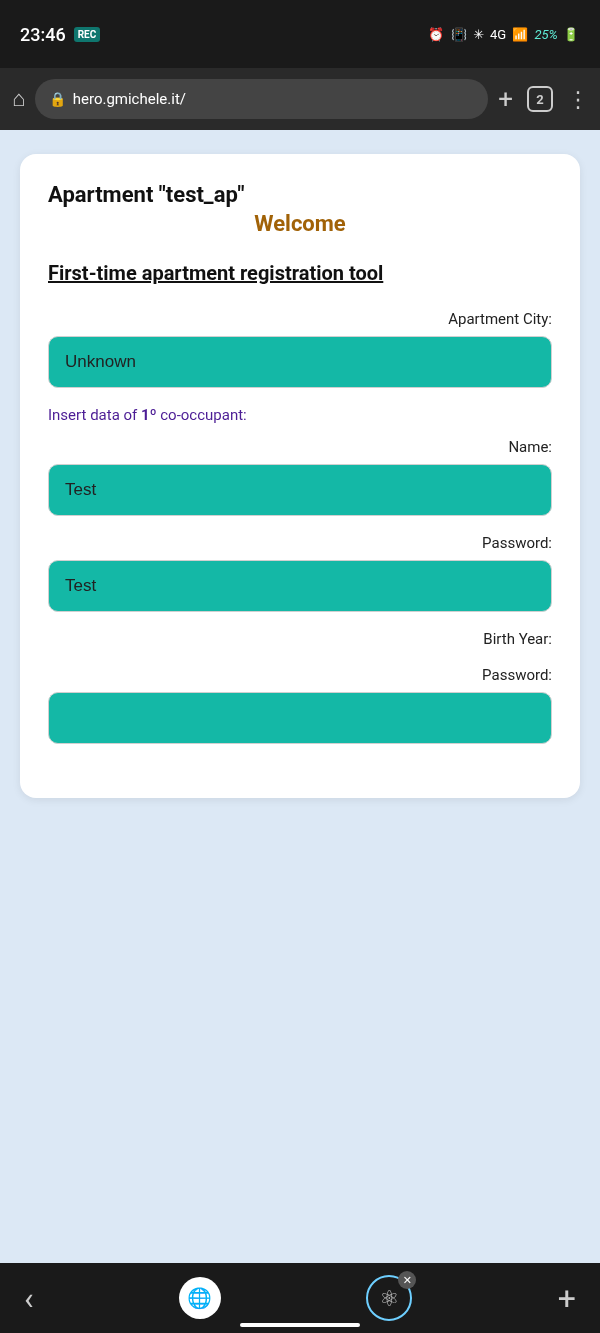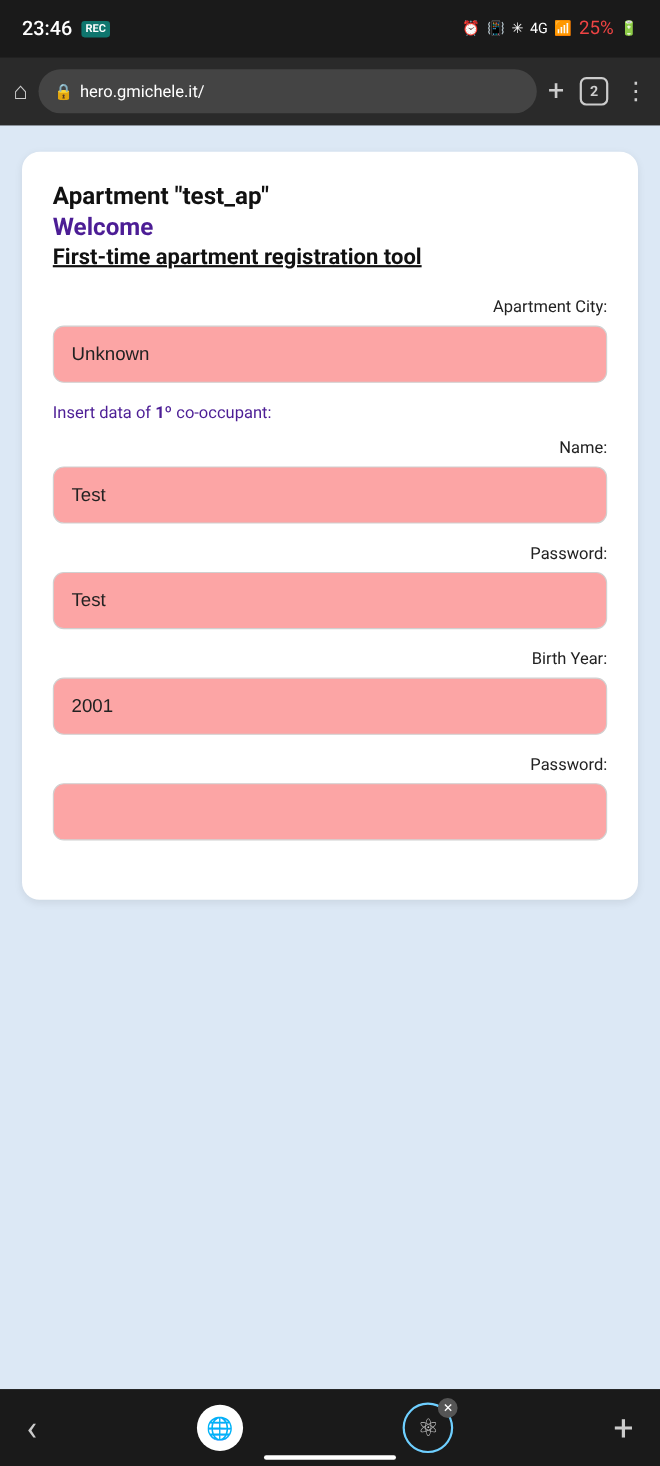--- a/index.html
+++ b/index.html
@@ -10,21 +10,21 @@
       min-height: 1333px;
       font-family: 'Roboto', Arial, sans-serif;
       background: #000;
       display: flex;
       flex-direction: column;
     }
 
     
     .status-bar {
       background: #1a1a1a;
-      height: 52px;
+      height: 68px;
       display: flex;
       align-items: center;
       justify-content: space-between;
       padding: 0 20px;
       flex-shrink: 0;
     }
 
     .status-time {
       color: #fff;
       font-size: 18px;
@@ -42,22 +42,23 @@
     .status-rec {
       background: #0f766e;
       color: #fff;
       font-size: 10px;
       font-weight: bold;
       padding: 2px 4px;
       border-radius: 3px;
     }
 
     .battery-pct {
-      color: #ef4444;
-      font-size: 17px;
+      color: #5eead4;
+      font-size: 13px;
+      font-style: italic;
     }
 
     
     .browser-bar {
       background: #2a2a2a;
       height: 62px;
       display: flex;
       align-items: center;
       padding: 0 12px;
       gap: 10px;
@@ -147,21 +148,23 @@
     .apartment-title {
       font-size: 22px;
       font-weight: 700;
       color: #111;
       margin-bottom: 4px;
     }
 
     .welcome-title {
       font-size: 22px;
       font-weight: 700;
-      color: #4c1d95;
+      color: #a16207;
+      margin-bottom: 24px;
+      text-align: center;
     }
 
     .section-title {
       font-size: 20px;
       font-weight: 700;
       color: #111;
       margin-bottom: 24px;
       line-height: 1.3;
       text-decoration: underline;
     }
@@ -176,21 +179,21 @@
       margin-bottom: 8px;
       display: block;
       text-align: right;
     }
 
     .field-input {
       width: 100%;
       height: 52px;
       border: 1.5px solid #d0d0d0;
       border-radius: 10px;
-      background: #fca5a5;
+      background: #14b8a6;
       font-size: 17px;
       color: #222;
       padding: 0 16px;
       outline: none;
     }
 
     .insert-label {
       font-size: 15px;
       color: #4c1d95;
       margin-bottom: 14px;
@@ -321,21 +324,20 @@
       <input class="field-input" type="text" value="Test" style="">
     </div>
 
     <div class="field-group">
       <label class="field-label">Password:</label>
       <input class="field-input" type="text" value="Test" style="">
     </div>
 
     <div class="field-group">
       <label class="field-label">Birth Year:</label>
-      <input class="field-input" type="text" value="2001" style="">
     </div>
 
     <div class="field-group">
       <label class="field-label">Password:</label>
       <input class="field-input" type="password" style="">
     </div>
 
   </div>
 </div>
 

